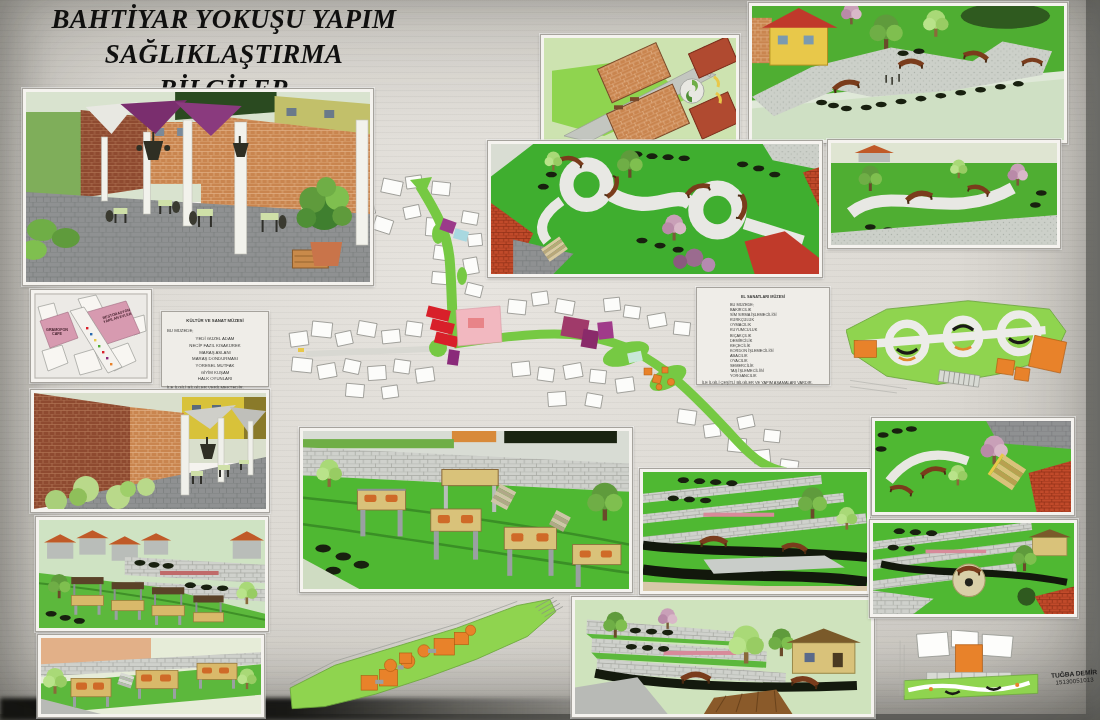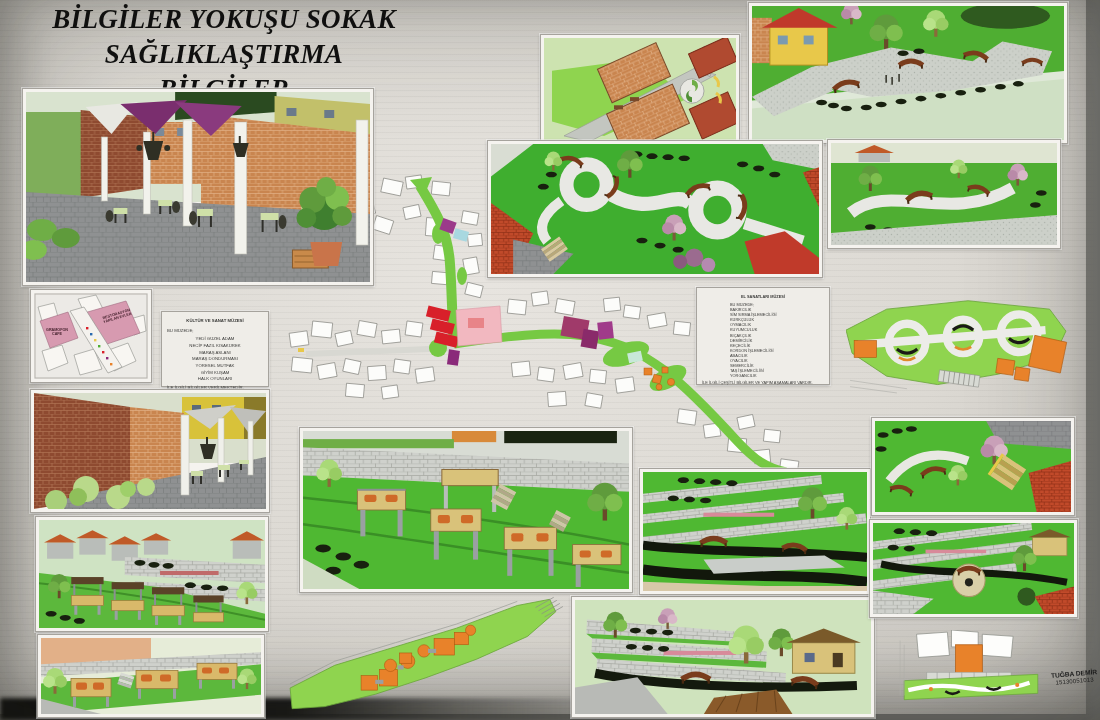--- a/index.html
+++ b/index.html
@@ -82,21 +82,21 @@
         </g>
    <g id="benchA">
           <path d="M-10 0 Q0 -7 10 0" fill="none" stroke="#7a3c1c" stroke-width="4"></path>
           <rect x="-10" y="0" width="1.6" height="3" fill="#4a2a12"></rect>
           <rect x="8.4" y="0" width="1.6" height="3" fill="#4a2a12"></rect>
         </g>
   </defs>
  </svg>
 
  <div class="panel noframe title-box" style="left:38px;top:2px;width:372px;height:72px">
-   <div>BİLGİLER YOKUŞU SOKAK</div>
+   <div>BAHTİYAR YOKUŞU YAPIM</div>
    <div>SAĞLIKLAŞTIRMA BİLGİLER</div>
  </div>
 
  <div class="panel noframe" style="left:286px;top:172px;width:544px;height:312px;z-index:1">
   <svg viewBox="0 0 544 312">
    <g fill="#fcfcfa" stroke="#85857f" stroke-width="0.7">
     <rect x="96" y="8" width="20" height="14" transform="rotate(12 106 15)"></rect>
           <rect x="120" y="4" width="16" height="12" transform="rotate(-8 128 10)"></rect>
     <rect x="146" y="10" width="18" height="13" transform="rotate(6 155 16)"></rect>
           <rect x="66" y="28" width="22" height="16" transform="rotate(-14 77 36)"></rect>

